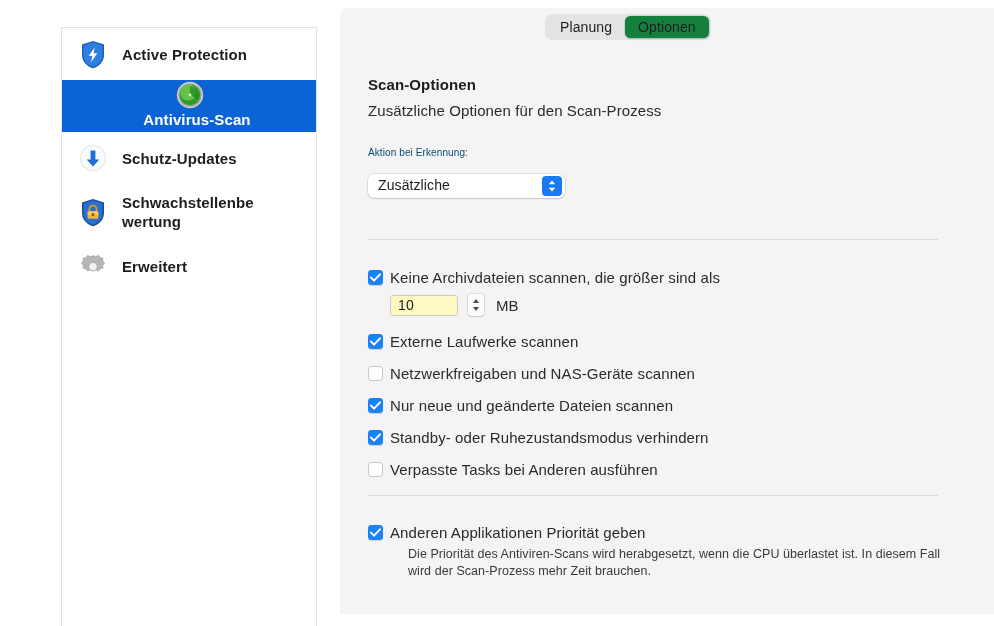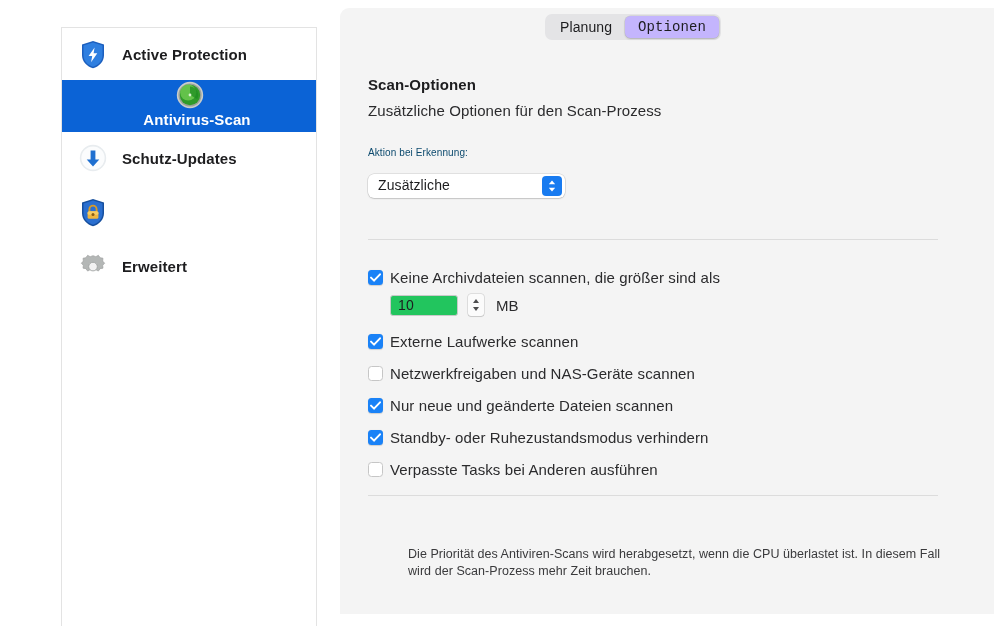--- a/index.html
+++ b/index.html
@@ -96,23 +96,22 @@
     font-size: 14px;
     color: #1d1d1f;
     padding: 0 13px;
     height: 22px;
     line-height: 22px;
     border-radius: 5.5px;
     cursor: default;
     letter-spacing: 0.1px;
   }
   #tabs .seg.active {
-    background: #c4b5fd;
+    background: #15803d;
     box-shadow: 0 0 0 0.5px rgba(0,0,0,0.10), 0 1px 2px rgba(0,0,0,0.18);
-    font-family: Liberation Mono, monospace;
   }
 
   .h-title {
     position: absolute;
     left: 28px; top: 68px;
     font-size: 15px;
     font-weight: bold;
     color: #1d1d1f;
     letter-spacing: 0.1px;
   }
@@ -203,21 +202,21 @@
 
   
   #numwrap {
     position: absolute;
     left: 50px; top: 286px;
     display: flex;
     align-items: center;
   }
   #numfield {
     width: 68px; height: 21px;
-    background: #22c55e;
+    background: #fef9c3;
     border: 1px solid #c9c9c9;
     border-radius: 3px;
     box-sizing: border-box;
     font-size: 14px;
     color: #1d1d1f;
     padding-left: 7px;
     line-height: 19px;
     letter-spacing: 0.1px;
   }
   #stepper {
@@ -291,20 +290,21 @@
     <span class="ico">
       <svg class="shield-blue" viewBox="0 0 26 29">
         <path d="M13 1 L24 4.5 V15 C24 22 19 26.5 13 28.2 C7 26.5 2 22 2 15 V4.5 Z" fill="#164f9e"></path>
         <path d="M13 2.6 L22.5 5.6 V15 C22.5 21.2 18.2 25.2 13 26.7 C7.8 25.2 3.5 21.2 3.5 15 V5.6 Z" fill="#2a6fd0"></path>
         <path d="M9.4 13.5 v-2.3 a3.6 3.6 0 0 1 7.2 0 v2.3" fill="none" stroke="#d79a28" stroke-width="1.9"></path>
         <rect x="7.6" y="13.2" width="10.8" height="7.6" rx="1.6" fill="#efb53e"></rect>
         <rect x="7.6" y="13.2" width="10.8" height="3.6" rx="1.6" fill="#f7cc62"></rect>
         <circle cx="13" cy="16.6" r="1.5" fill="#8a5c12"></circle>
       </svg>
     </span>
+    <span class="lbl">Schwachstellenbe wertung</span>
   </div>
 
   <div class="side-item">
     <span class="ico">
       <svg class="gear-ico" viewBox="0 0 28 28">
         <path d="M14 2.2 l3.0 1.1 2.7-1.5 1.9 2.6 3.0 .5 -.3 3.1 2.1 2.2 -2.1 2.2 .3 3.1 -3.0 .5 -1.9 2.6 -2.7-1.5 -3.0 1.1 -3.0-1.1 -2.7 1.5 -1.9-2.6 -3.0-.5 .3-3.1 -2.1-2.2 2.1-2.2 -.3-3.1 3.0-.5 1.9-2.6 2.7 1.5 Z" fill="#b4b7b6" stroke="#9b9e9d" stroke-width="0.7" transform="translate(0,1.6) scale(0.94) translate(0.9,0)"></path>
         <circle cx="14" cy="14.6" r="4.3" fill="#f2f2f2"></circle>
         <circle cx="14" cy="14.6" r="4.3" fill="none" stroke="#9b9e9d" stroke-width="0.8"></circle>
       </svg>
     </span>
@@ -389,16 +389,24 @@
     <span class="cbtext">Standby- oder Ruhezustandsmodus verhindern</span>
   </div>
 
   <div class="cbrow" style="top:453px;">
     <span class="cbox off"></span>
     <span class="cbtext">Verpasste Tasks bei Anderen ausführen</span>
   </div>
 
   <hr class="sep" style="top:487px;">
 
+  <div class="cbrow" style="top:516px;">
+    <span class="cbox on">
+      <svg width="11" height="10" viewBox="0 0 11 10">
+          <path d="M1 4.6 L4 7.7 L10 1.3" fill="none" stroke="#ffffff" stroke-width="1.9" stroke-linecap="round" stroke-linejoin="round"></path>
+        </svg>
+    </span>
+    <span class="cbtext">Anderen Applikationen Priorität geben</span>
+  </div>
 
   <div class="note">Die Priorität des Antiviren-Scans wird herabgesetzt, wenn die CPU überlastet ist. In diesem Fall wird der Scan-Prozess mehr Zeit brauchen.</div>
 
 </div>
 
 </body></html>

